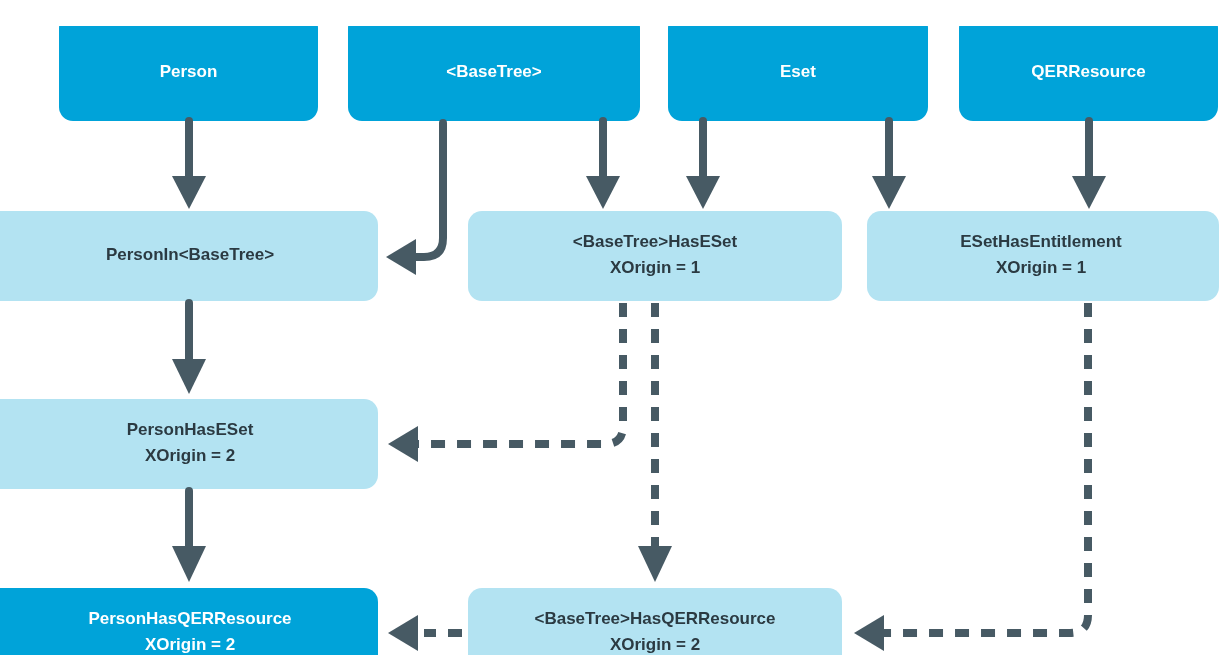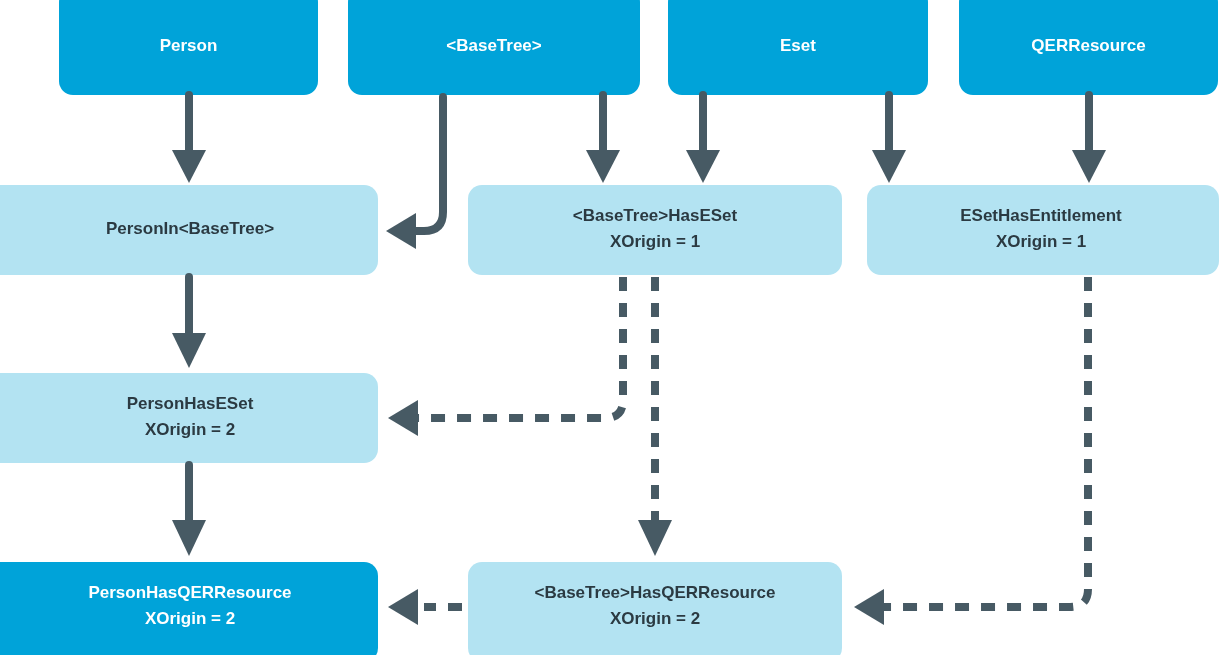--- a/index.html
+++ b/index.html
@@ -10,20 +10,21 @@
   body {
     width: 1219px;
     height: 655px;
     overflow: hidden;
     font-family: "Liberation Sans", sans-serif;
   }
   #diagram-root {
     position: relative;
     width: 1219px;
     height: 545px;
+    margin-top: 26px;
   }
   svg#diagram {
     display: block;
   }
   .node-label {
     font-family: "Liberation Sans", sans-serif;
     font-weight: bold;
     font-size: 17px;
     text-anchor: middle;
     dominant-baseline: middle;

